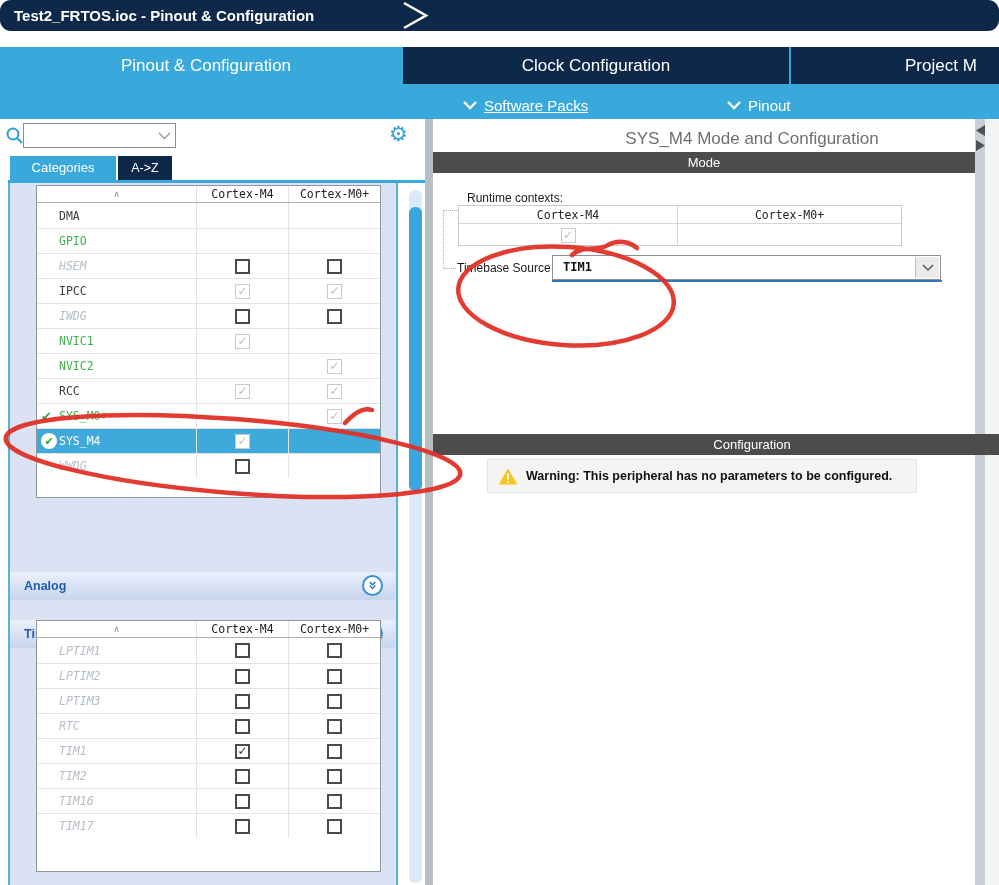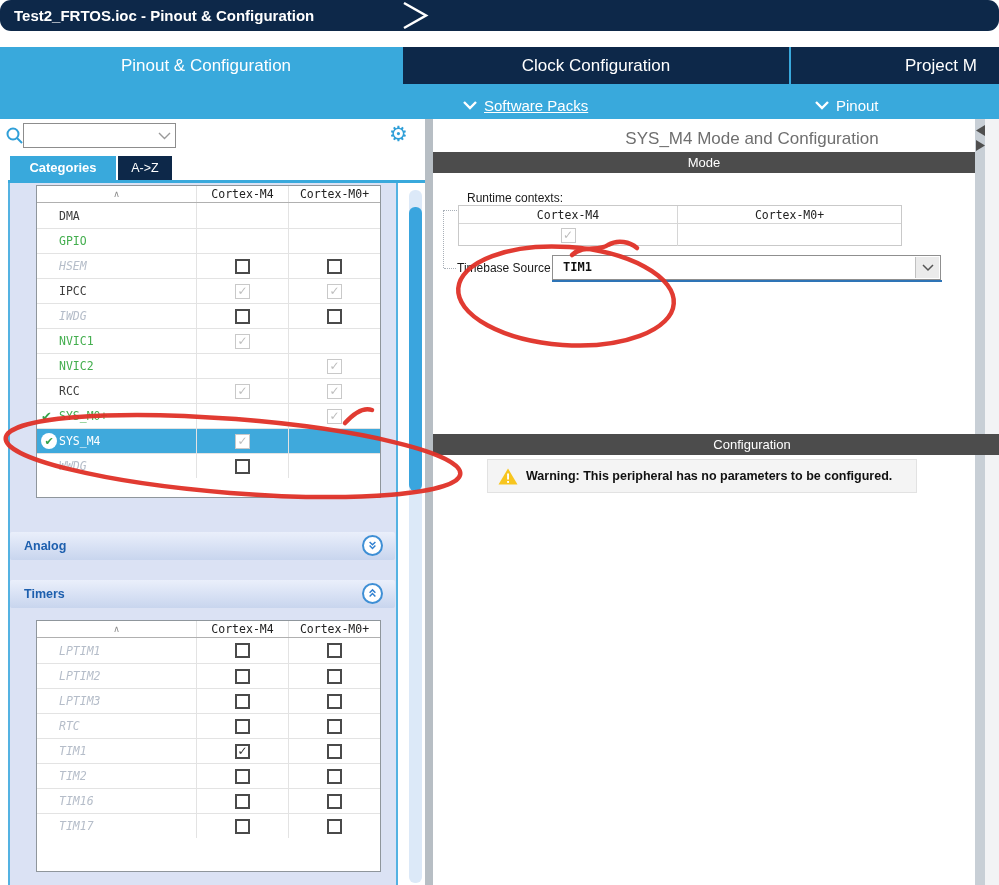--- a/index.html
+++ b/index.html
@@ -15,32 +15,32 @@
   
   .tabbar{left:0;top:47px;width:999px;height:72px;background:#39a9dc;}
   .tab-active-label{left:10px;top:0;width:392px;height:38px;line-height:38px;text-align:center;
     color:#fff;font-size:17px;}
   .tab-dark{top:0;height:37px;background:#0d2849;color:#fff;font-size:17px;}
   .tab-clock{left:403px;width:386px;text-align:center;line-height:37px;}
   .tab-project{left:791px;width:212px;}
   .tab-project span{position:absolute;left:114px;top:0;line-height:37px;white-space:nowrap;}
   .subtab{top:46px;height:24px;display:flex;align-items:center;color:#fff;font-size:15px;gap:7px;}
   .subtab-packs{left:463px;text-decoration:underline;}
-  .subtab-pinout{left:815px;}
+  .subtab-pinout{left:727px;}
 
   
   .left-bg{left:0;top:119px;width:425px;height:766px;background:#fff;}
   .search-icon{left:5px;top:126px;}
   .search-wrap{left:23px;top:123px;width:153px;height:25px;}
   .search-input{width:100%;height:100%;box-sizing:border-box;border:1px solid #8d8d8d;
     background:#fff;padding:0 20px 0 5px;font-size:12px;outline:none;}
   .search-chev{position:absolute;right:5px;top:9px;}
   .gear{left:389px;top:122px;font-size:21px;color:#2f9fd8;font-family:"DejaVu Sans",sans-serif;}
   .cat-tab{left:10px;top:156px;width:106px;height:24px;background:#39a9dc;color:#fff;
-    font-size:13px;text-align:center;line-height:24px;font-weight:bold;}
+    font-size:13px;text-align:center;line-height:24px;}
   .az-tab{left:118px;top:156px;width:54px;height:24px;background:#0d2849;color:#fff;
     font-size:12.5px;text-align:center;line-height:24px;}
   .tabs-underline{left:8px;top:180px;width:417px;height:3px;background:#39a9dc;}
   .catbody{left:8px;top:183px;width:390px;height:702px;background:#dbe2f4;box-sizing:border-box;
     border-left:2px solid #54b2e2;border-right:2px solid #54b2e2;}
   .gutter{left:398px;top:183px;width:27px;height:702px;background:#fff;}
   .vtrack-left{left:409px;top:190px;width:13px;height:693px;background:#dce9f8;border-radius:6px;}
   .vthumb-left{left:409px;top:207px;width:13px;height:284px;background:#3aa5de;border-radius:6px;}
 
   
@@ -68,21 +68,21 @@
     justify-content:center;font-size:11px;margin-right:2px;}
   .cb{display:inline-block;width:15px;height:15px;background:#fff;border:2px solid #4a4a4a;
     box-sizing:border-box;font-family:"DejaVu Sans",sans-serif;}
   .cb.dis{border:1px solid #c9c9c9;}
   .cb.dis::after{content:"✓";display:block;text-align:center;color:#bdbdbd;font-size:12px;line-height:13px;}
   .cb.on::after{content:"✓";display:block;text-align:center;color:#333;font-size:12px;line-height:11px;}
   .pfill{flex:1;}
 
   
   .secbar{left:10px;width:385px;height:28px;background:linear-gradient(180deg,#eaeffb,#c8d5ee);
-    border-radius:2px;}
+    border-radius:2px;margin-top:40px;}
   .secbar .seclabel{position:absolute;left:14px;top:0;line-height:28px;font-size:12.5px;
     font-weight:bold;color:#1d5fae;}
   .sec-analog{top:532px;}
   .sec-timers{top:580px;}
   .collapse-btn{position:absolute;right:12px;top:3px;width:21px;height:21px;border:2px solid #3e8fd5;
     border-radius:50%;background:#fff;box-sizing:border-box;display:flex;align-items:center;justify-content:center;}
 
   
   .splitter{left:425px;top:119px;width:8px;height:766px;background:#b7bec4;}
   .right-sb{left:975px;top:119px;width:10px;height:766px;background:#c8cfd6;}

